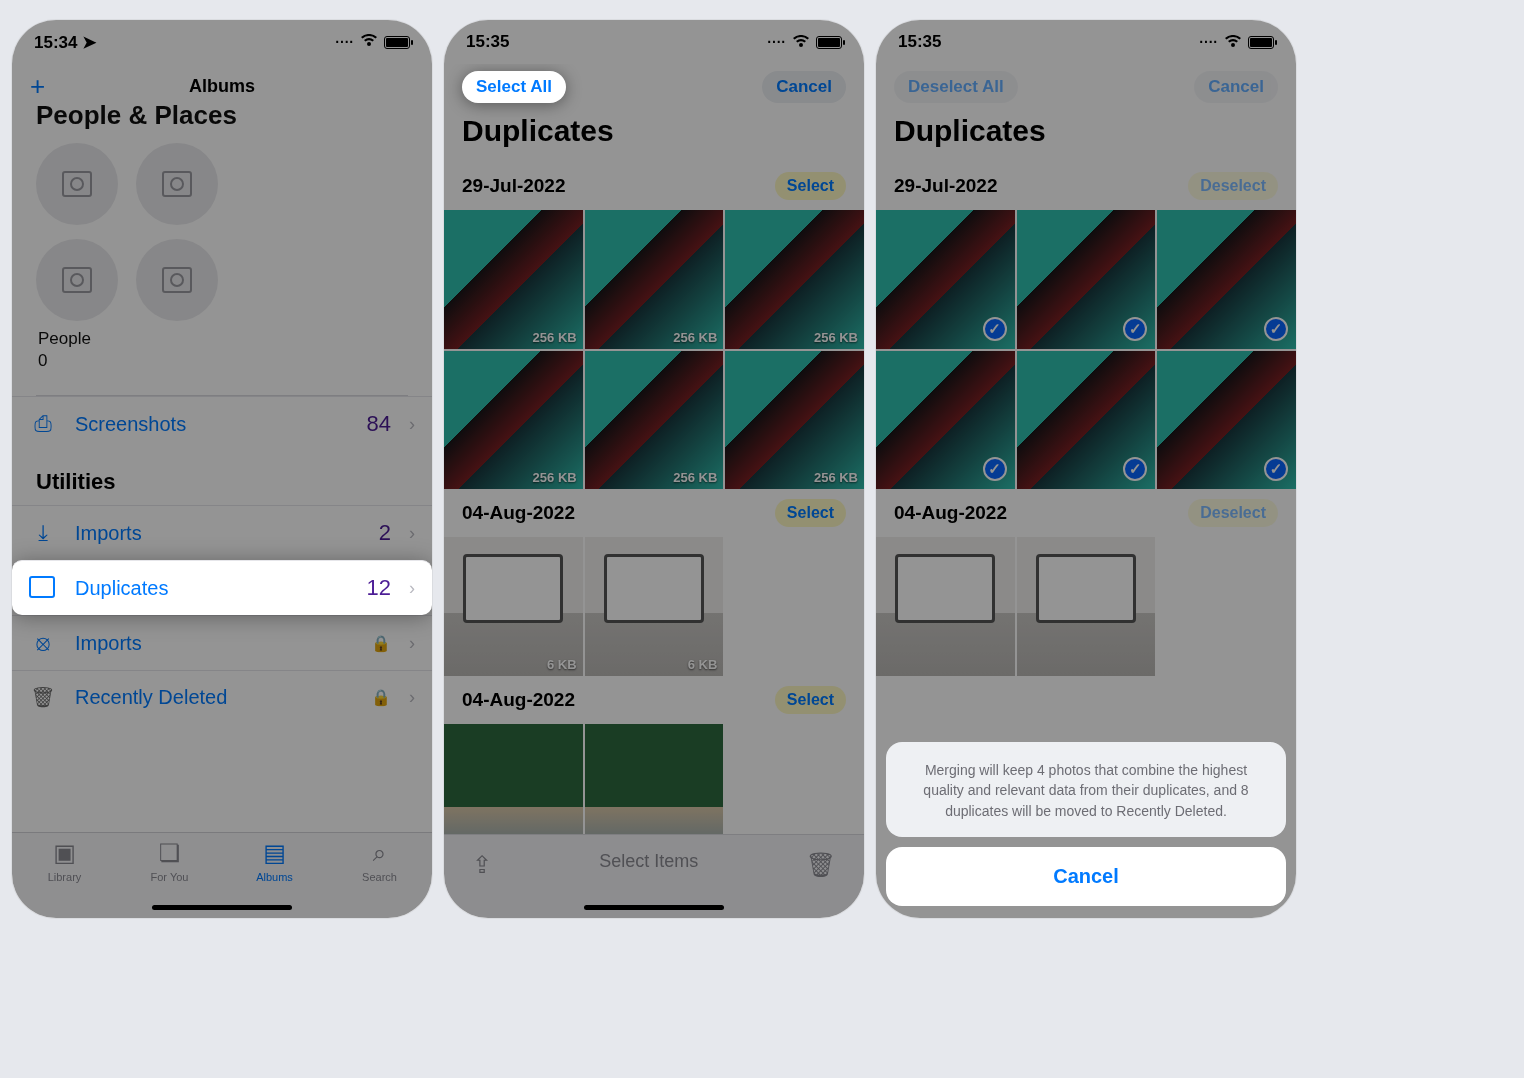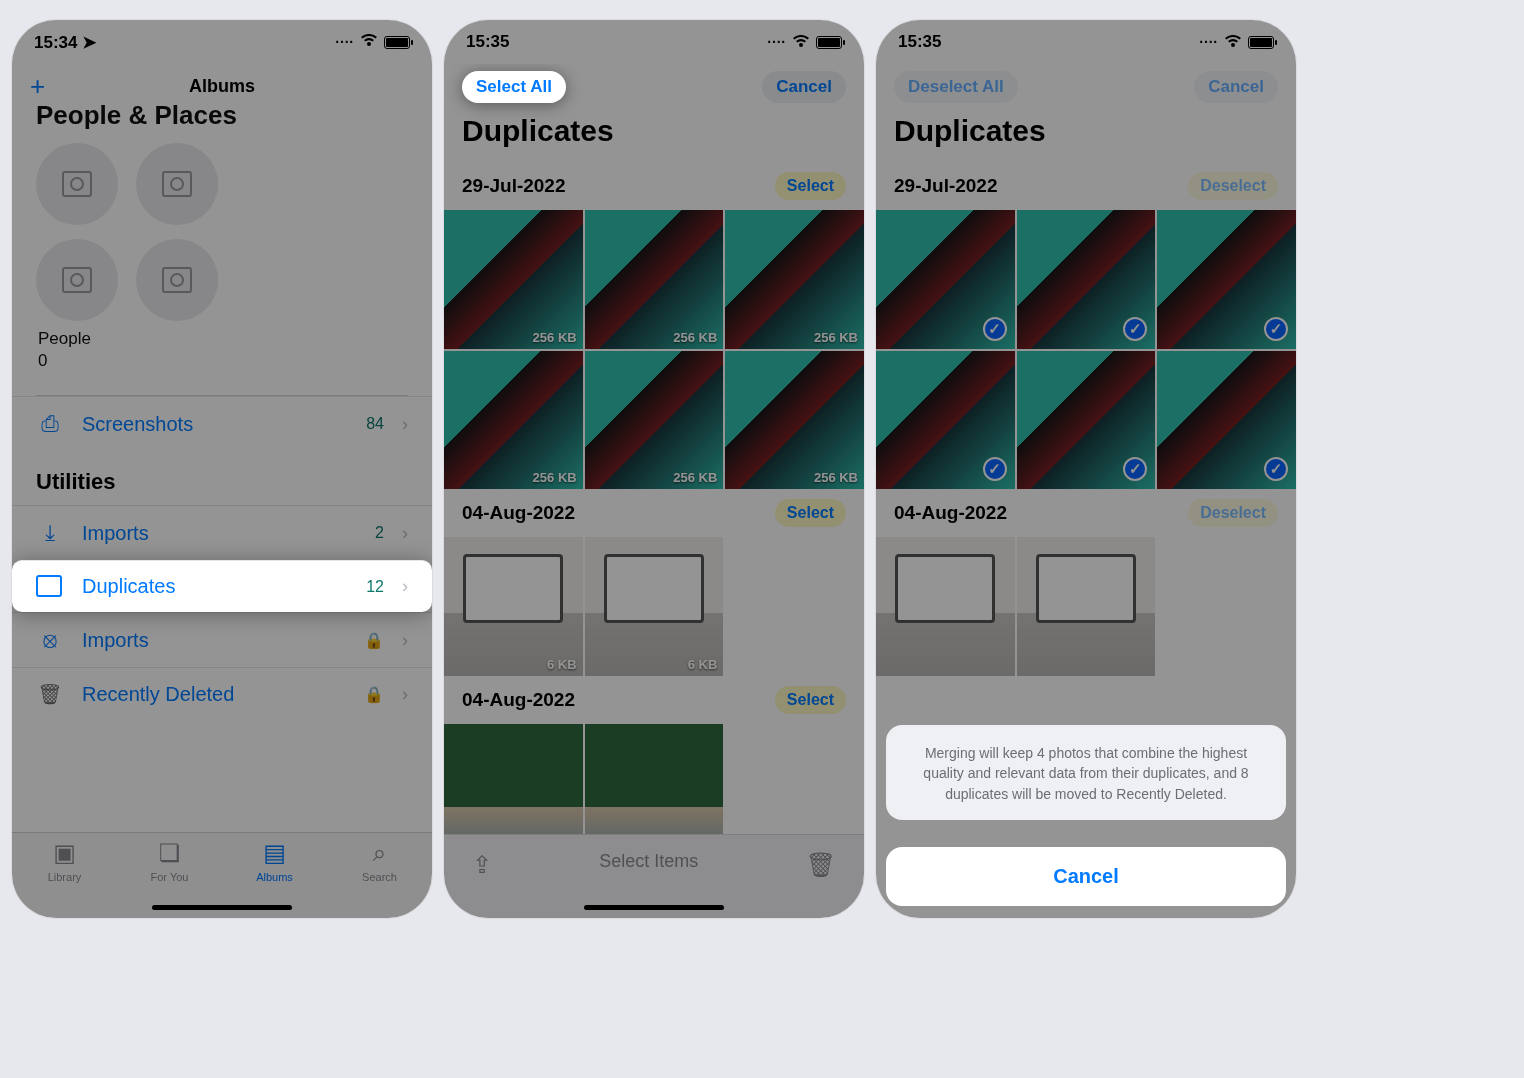--- a/index.html
+++ b/index.html
@@ -56,27 +56,27 @@
   }
   .place-glyph::after{
     content:""; position:absolute; left:50%; top:50%; transform:translate(-50%,-50%);
     width:10px; height:10px; border:2px solid #9a9aa0; border-radius:50%;
   }
   .people-label { padding: 8px 26px 2px; font-size:17px; color:#111; }
   .people-count { padding: 0 26px 14px; font-size:17px; color:#111; }
   .divider { height:1px; background:#d9d9de; margin: 10px 24px 0; }
   .list-row {
     display:flex; align-items:center; gap:18px;
-    padding: 14px 24px; font-size:20px;
+    padding: 14px 17px; font-size:20px;
     border-top:1px solid #e6e6ea;
   }
   .list-row .icon { width:28px; color:#007aff; display:flex; justify-content:center; }
   .list-row .label { color:#007aff; flex:0 0 auto; }
   .list-row .spacer { flex:1; }
-  .list-row .count { color:#0f766e; font-size:16px;margin-left:37px; }
+  .list-row .count { color:#4c1d95; font-size:22px;margin-left:37px; }
   .list-row .chev { color:#b9b9c0; font-size:18px; }
   .list-row .lock { color:#8a8a92; font-size:16px; }
   .highlight-row {
     background:#fff; position:relative; z-index:60;
     border-radius:10px;
     box-shadow: 0 2px 22px rgba(0,0,0,.35);
   }
   .tabbar {
     position:absolute; bottom:0; left:0; right:0;
     height:86px; background:#f6f6f8;
@@ -154,21 +154,21 @@
     display:flex; align-items:flex-start; justify-content:space-between;
     padding:16px 28px 0;
   }
   .tb-icon { font-size:24px; color:#8a8a92; }
   .tb-text { color:#8a8a92; font-size:18px; }
   .sheet {
     position:absolute; left:10px; right:10px; bottom:12px; z-index:80;
   }
   .sheet-card {
     background:#eef0f3; border-radius:16px; overflow:hidden;
-    margin-bottom:27px;
+    margin-bottom:10px;
   }
   .sheet-msg {
     padding:18px 22px 16px; text-align:center; font-size:14px; color:#6d6d74; line-height:1.45;
   }
   .sheet-action {
     border-top:1px solid #d6d8db; text-align:center; padding:18px 10px;
     color:#007aff; font-size:20px;
   }
   .sheet-cancel {
     background:#fff; border-radius:16px; text-align:center; padding:18px;

